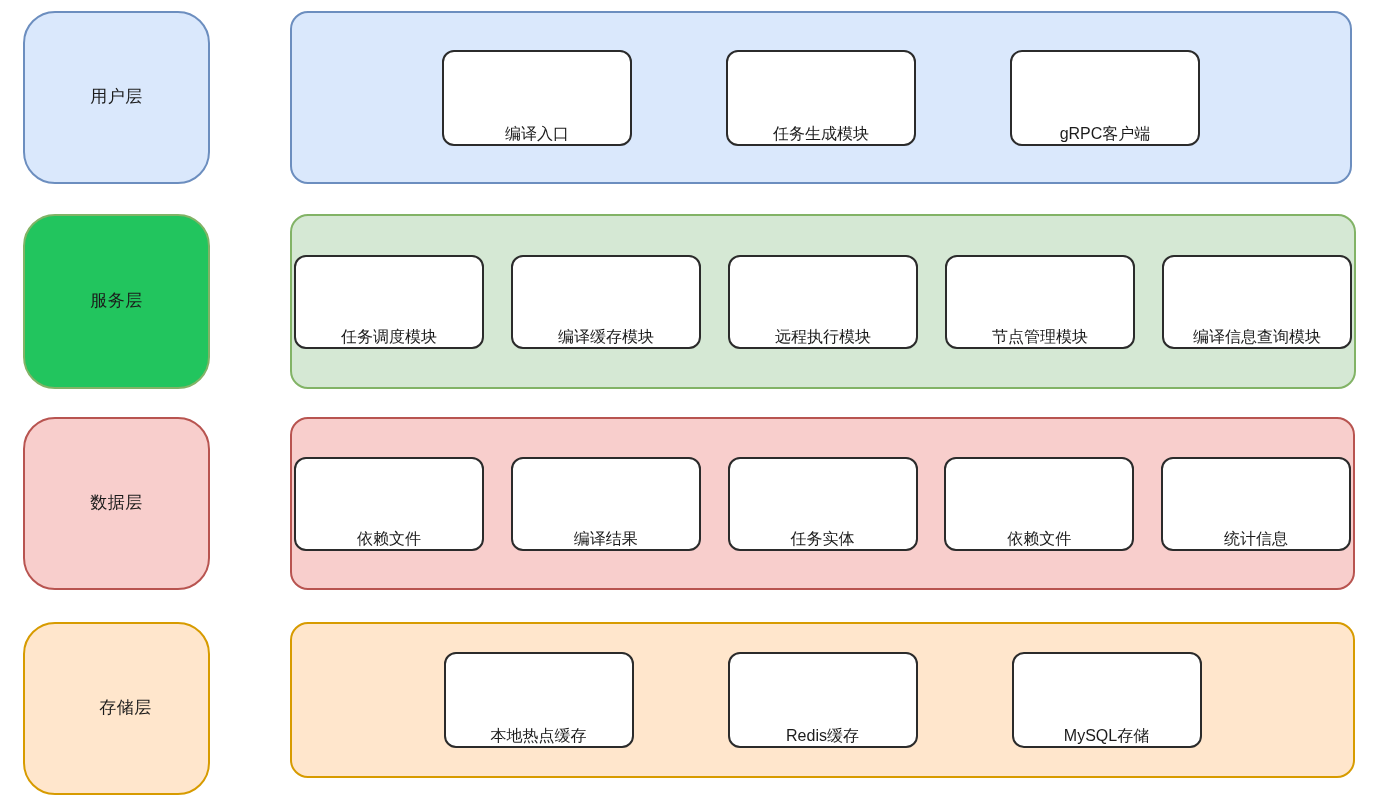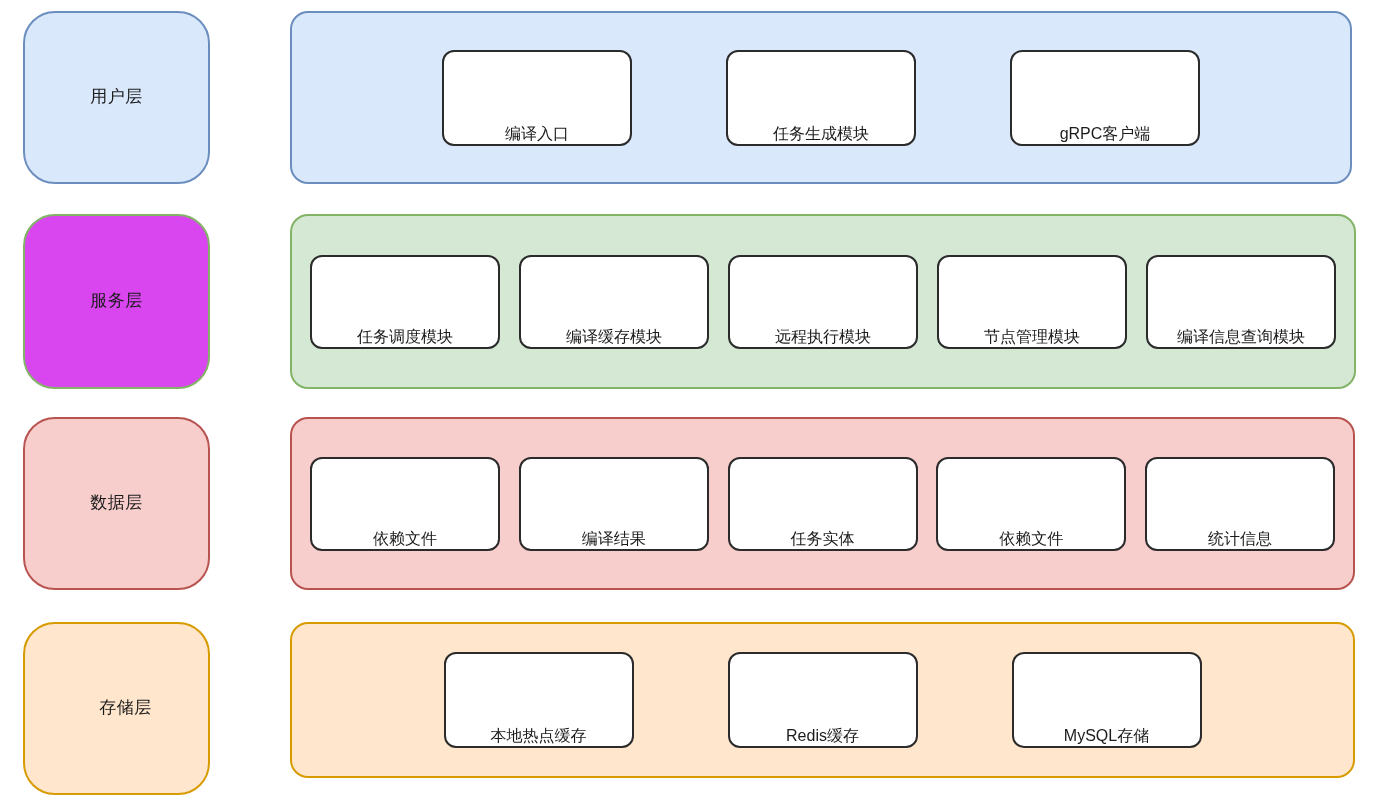--- a/index.html
+++ b/index.html
@@ -63,21 +63,21 @@
     display: flex;
     align-items: center;
     width: 100%;
     height: 100%;
   }
   .panel-inner.spread-center {
     justify-content: center;
   }
   .panel-inner.spread-fill {
     justify-content: space-between;
-    padding: 0 18px;
+    padding: 0 2px;
     box-sizing: border-box;
   }
 
   
   .node {
     background: #ffffff;
     border: 2px solid #2b2b2b;
     border-radius: 12px;
     box-sizing: border-box;
     display: flex;
@@ -123,21 +123,21 @@
         </div>
         <div class="node-gap"></div>
         <div class="node">
           <span class="node-text">gRPC客户端</span>
         </div>
       </div>
     </div>
   </div>
 
   <div class="layer-row row-service" style="top:214px; height:175px;">
-    <div class="layer-label" style="top:0; height:175px; background:#d946ef; border-color:#82b366;">
+    <div class="layer-label" style="top:0; height:175px; background:#22c55e; border-color:#82b366;">
       <span class="layer-label-text">服务层</span>
     </div>
     <div class="layer-panel" style="top:0; height:175px; width:1066px; background:#d5e8d4; border-color:#82b366;">
       <div class="panel-inner spread-fill">
         <div class="node">
           <span class="node-text">任务调度模块</span>
         </div>
         <div class="node">
           <span class="node-text">编译缓存模块</span>
         </div>

